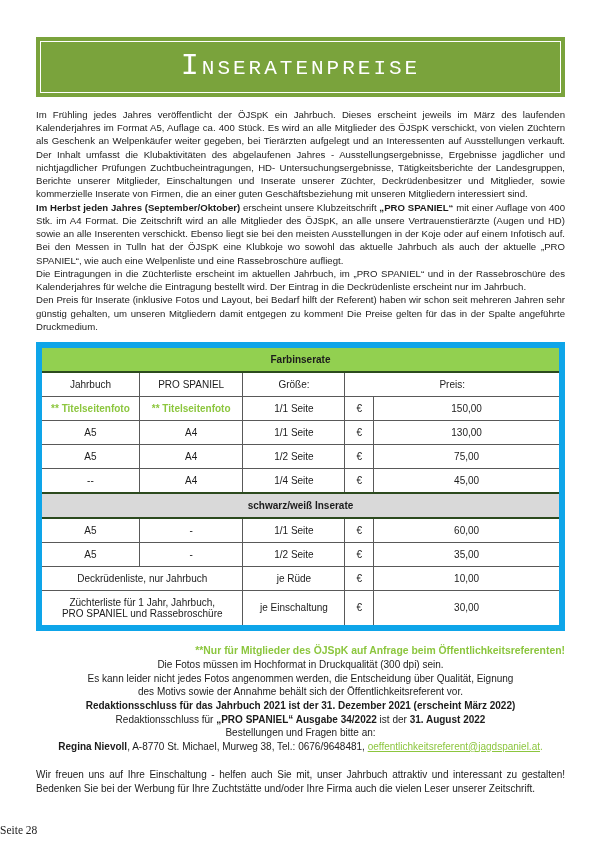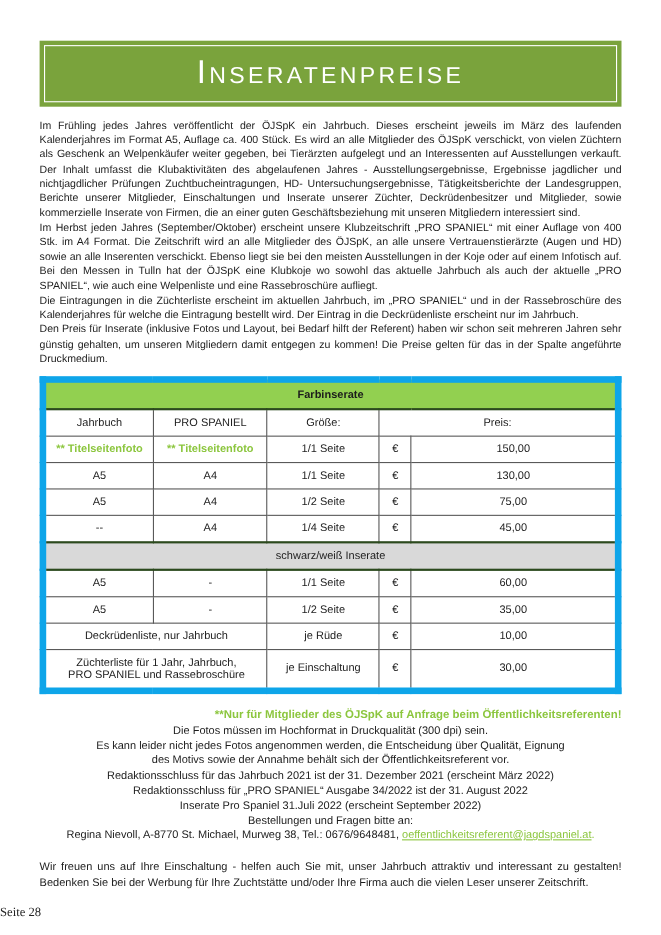--- a/index.html
+++ b/index.html
@@ -28,38 +28,38 @@
   }
   .banner-inner {
     border: 1px solid #ffffff;
     height: 100%;
     box-sizing: border-box;
     display: flex;
     align-items: center;
     justify-content: center;
   }
   .banner-title {
-    font-family: Liberation Sans, sans-serif;
+    font-family: Liberation Mono, monospace;
     font-variant: small-caps;
     font-size: 30px;
     letter-spacing: 3px;
     color: #ffffff;
     font-weight: 500;
     line-height: 1;
     transform: translateY(-1px);
   }
   
   .intro {
     margin-top: 11px;
     font-size: 9.6px;
     line-height: 1.38;
     text-align: justify;
   }
   .intro p { margin: 0; }
-  .b { font-weight: normal; }
+  .b { font-weight: bold; }
   
   table.prices {
     width: 100%;
     border-collapse: collapse;
     margin-top: 9px;
     font-size: 10px;
   }
   table.prices td {
     border: 1px solid #595959;
     text-align: center;
@@ -69,21 +69,21 @@
   table.prices { border: 6px solid #0ea5e9; }
   td.band-green {
     background: #92d050;
     border: 2px solid #2c4a1e !important;
     font-weight: bold;
     padding: 5px 4px;
   }
   td.band-gray {
     background: #d9d9d9;
     border: 2px solid #2c4a1e !important;
-    font-weight: normal;
+    font-weight: bold;
     padding: 5px 4px;
   }
   tr.head td { font-weight: normal; padding: 6px 4px; }
   td.green-cell { color: #8cc63e; font-weight: bold; }
   td.preline { white-space: pre-line; }
   
   .notes {
     margin-top: 13px;
     text-align: center;
     font-size: 10px;
@@ -220,21 +220,20 @@
     </tbody>
   </table>
 
   <div class="notes">
     <div class="green-head">**Nur für Mitglieder des ÖJSpK auf Anfrage beim Öffentlichkeitsreferenten!</div>
     <div>Die Fotos müssen im Hochformat in Druckqualität (300 dpi) sein.</div>
     <div>Es kann leider nicht jedes Fotos angenommen werden, die Entscheidung über Qualität, Eignung</div>
     <div>des Motivs sowie der Annahme behält sich der Öffentlichkeitsreferent vor.</div>
     <div class="b">Redaktionsschluss für das Jahrbuch 2021 ist der 31. Dezember 2021 (erscheint März 2022)</div>
     <div><span>Redaktionsschluss für </span><span class="b">„PRO SPANIEL“ Ausgabe 34/2022</span><span> ist der </span><span class="b">31. August 2022</span></div>
-    <div><span class="b">Inserate Pro Spaniel 31.Juli 2022</span><span> (erscheint September 2022)</span></div>
     <div>Bestellungen und Fragen bitte an:</div>
     <div><span class="b">Regina Nievoll</span><span>, A-8770 St. Michael, Murweg 38, Tel.: 0676/9648481, </span><a class="email-link">oeffentlichkeitsreferent@jagdspaniel.at</a><span class="green-txt">.</span></div>
   </div>
 
   <p class="closing">Wir freuen uns auf Ihre Einschaltung - helfen auch Sie mit, unser Jahrbuch attraktiv und interessant zu gestalten! Bedenken Sie bei der Werbung für Ihre Zuchtstätte und/oder Ihre Firma auch die vielen Leser unserer Zeitschrift.</p>
 
   <div class="page-number">Seite 28</div>
 
 </div>
 

